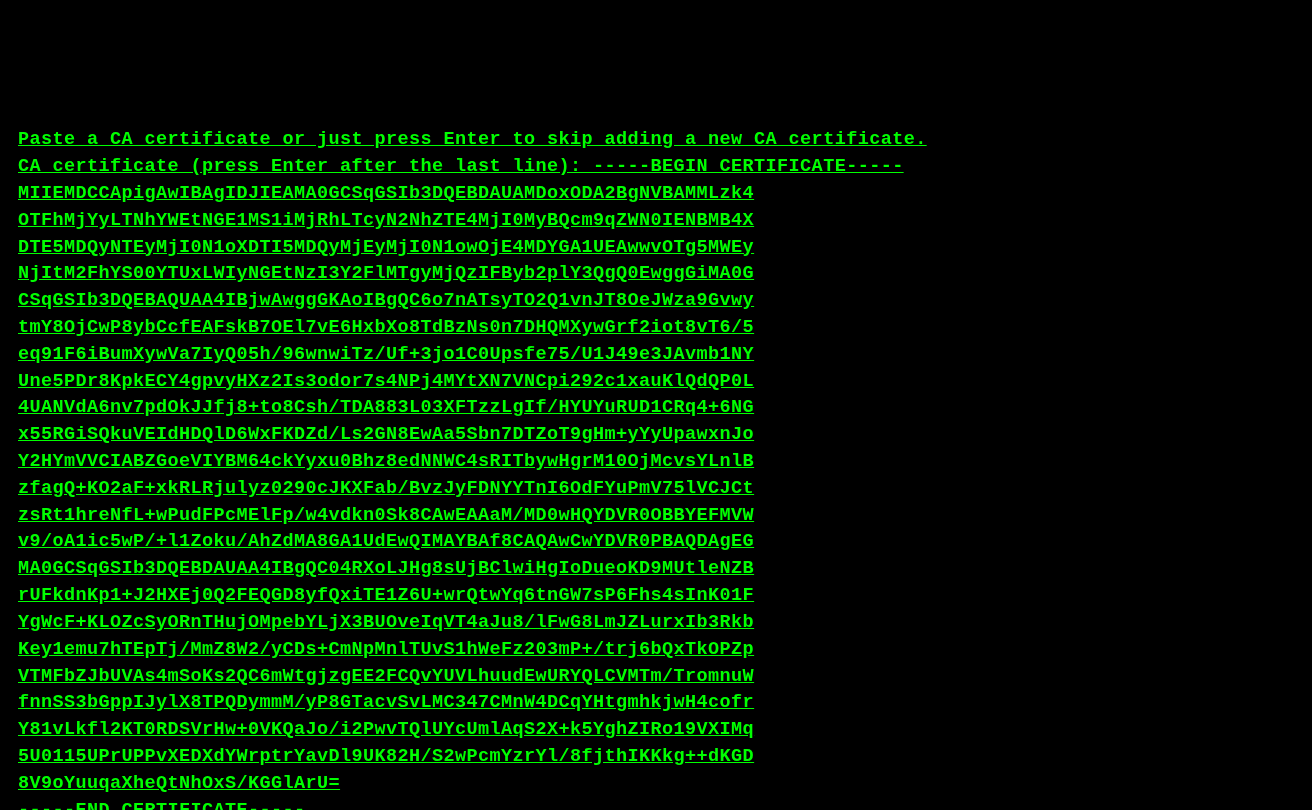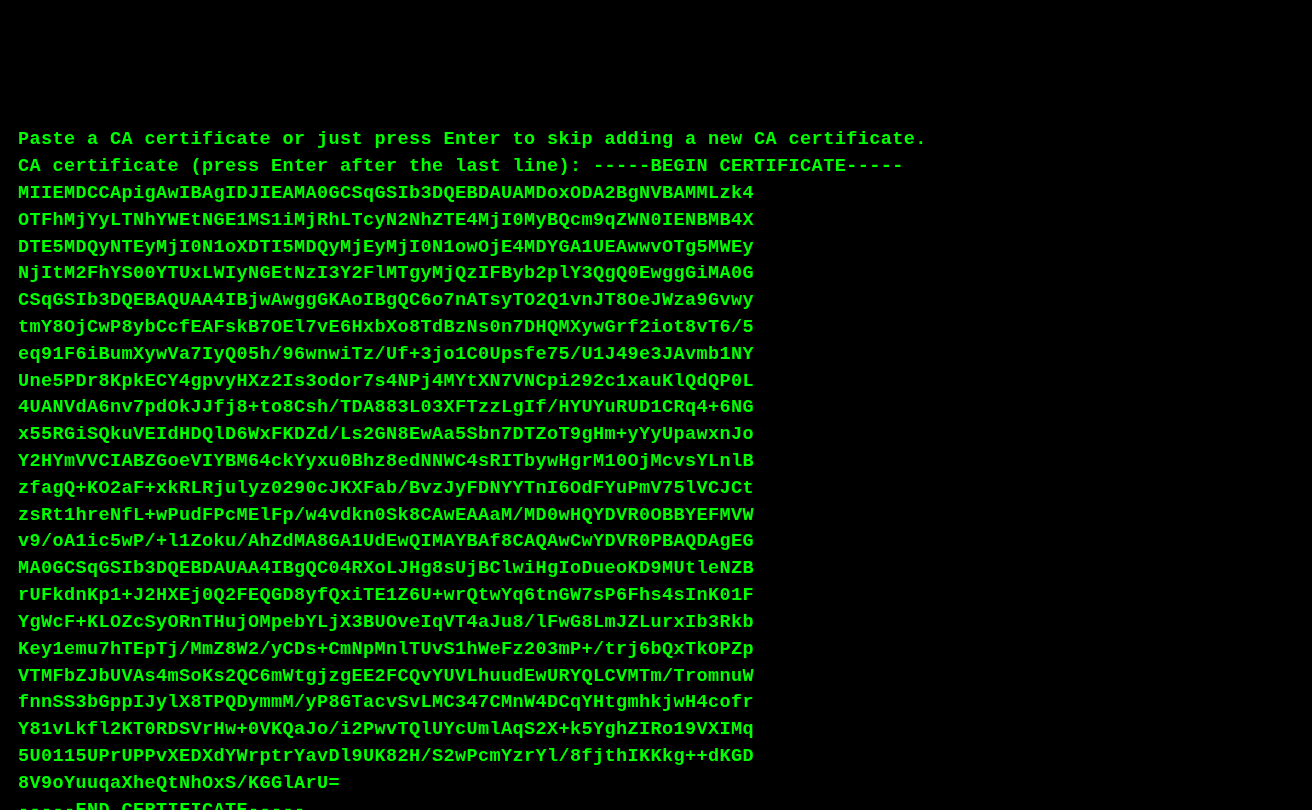--- a/index.html
+++ b/index.html
@@ -16,20 +16,21 @@
       padding: 20px 18px;
       white-space: pre;
       overflow-x: auto;
       width: 1312px;
       height: 810px;
       letter-spacing: 0.4px;
       font-weight: bold;
     }
     .terminal-line {
       display: block;
+      text-decoration: underline;
     }
   </style>
 </head>
 <body>
 
 
 
 <div><span class="terminal-line">Paste a CA certificate or just press Enter to skip adding a new CA certificate.</span><span class="terminal-line">CA certificate (press Enter after the last line): -----BEGIN CERTIFICATE-----</span><span class="terminal-line">MIIEMDCCApigAwIBAgIDJIEAMA0GCSqGSIb3DQEBDAUAMDoxODA2BgNVBAMMLzk4</span><span class="terminal-line">OTFhMjYyLTNhYWEtNGE1MS1iMjRhLTcyN2NhZTE4MjI0MyBQcm9qZWN0IENBMB4X</span><span class="terminal-line">DTE5MDQyNTEyMjI0N1oXDTI5MDQyMjEyMjI0N1owOjE4MDYGA1UEAwwvOTg5MWEy</span><span class="terminal-line">NjItM2FhYS00YTUxLWIyNGEtNzI3Y2FlMTgyMjQzIFByb2plY3QgQ0EwggGiMA0G</span><span class="terminal-line">CSqGSIb3DQEBAQUAA4IBjwAwggGKAoIBgQC6o7nATsyTO2Q1vnJT8OeJWza9Gvwy</span><span class="terminal-line">tmY8OjCwP8ybCcfEAFskB7OEl7vE6HxbXo8TdBzNs0n7DHQMXywGrf2iot8vT6/5</span><span class="terminal-line">eq91F6iBumXywVa7IyQ05h/96wnwiTz/Uf+3jo1C0Upsfe75/U1J49e3JAvmb1NY</span><span class="terminal-line">Une5PDr8KpkECY4gpvyHXz2Is3odor7s4NPj4MYtXN7VNCpi292c1xauKlQdQP0L</span><span class="terminal-line">4UANVdA6nv7pdOkJJfj8+to8Csh/TDA883L03XFTzzLgIf/HYUYuRUD1CRq4+6NG</span><span class="terminal-line">x55RGiSQkuVEIdHDQlD6WxFKDZd/Ls2GN8EwAa5Sbn7DTZoT9gHm+yYyUpawxnJo</span><span class="terminal-line">Y2HYmVVCIABZGoeVIYBM64ckYyxu0Bhz8edNNWC4sRITbywHgrM10OjMcvsYLnlB</span><span class="terminal-line">zfagQ+KO2aF+xkRLRjulyz0290cJKXFab/BvzJyFDNYYTnI6OdFYuPmV75lVCJCt</span><span class="terminal-line">zsRt1hreNfL+wPudFPcMElFp/w4vdkn0Sk8CAwEAAaM/MD0wHQYDVR0OBBYEFMVW</span><span class="terminal-line">v9/oA1ic5wP/+l1Zoku/AhZdMA8GA1UdEwQIMAYBAf8CAQAwCwYDVR0PBAQDAgEG</span><span class="terminal-line">MA0GCSqGSIb3DQEBDAUAA4IBgQC04RXoLJHg8sUjBClwiHgIoDueoKD9MUtleNZB</span><span class="terminal-line">rUFkdnKp1+J2HXEj0Q2FEQGD8yfQxiTE1Z6U+wrQtwYq6tnGW7sP6Fhs4sInK01F</span><span class="terminal-line">YgWcF+KLOZcSyORnTHujOMpebYLjX3BUOveIqVT4aJu8/lFwG8LmJZLurxIb3Rkb</span><span class="terminal-line">Key1emu7hTEpTj/MmZ8W2/yCDs+CmNpMnlTUvS1hWeFz203mP+/trj6bQxTkOPZp</span><span class="terminal-line">VTMFbZJbUVAs4mSoKs2QC6mWtgjzgEE2FCQvYUVLhuudEwURYQLCVMTm/TromnuW</span><span class="terminal-line">fnnSS3bGppIJylX8TPQDymmM/yP8GTacvSvLMC347CMnW4DCqYHtgmhkjwH4cofr</span><span class="terminal-line">Y81vLkfl2KT0RDSVrHw+0VKQaJo/i2PwvTQlUYcUmlAqS2X+k5YghZIRo19VXIMq</span><span class="terminal-line">5U0115UPrUPPvXEDXdYWrptrYavDl9UK82H/S2wPcmYzrYl/8fjthIKKkg++dKGD</span><span class="terminal-line">8V9oYuuqaXheQtNhOxS/KGGlArU=</span><span class="terminal-line">-----END CERTIFICATE-----</span><span class="terminal-line"></span></div>
 
 

